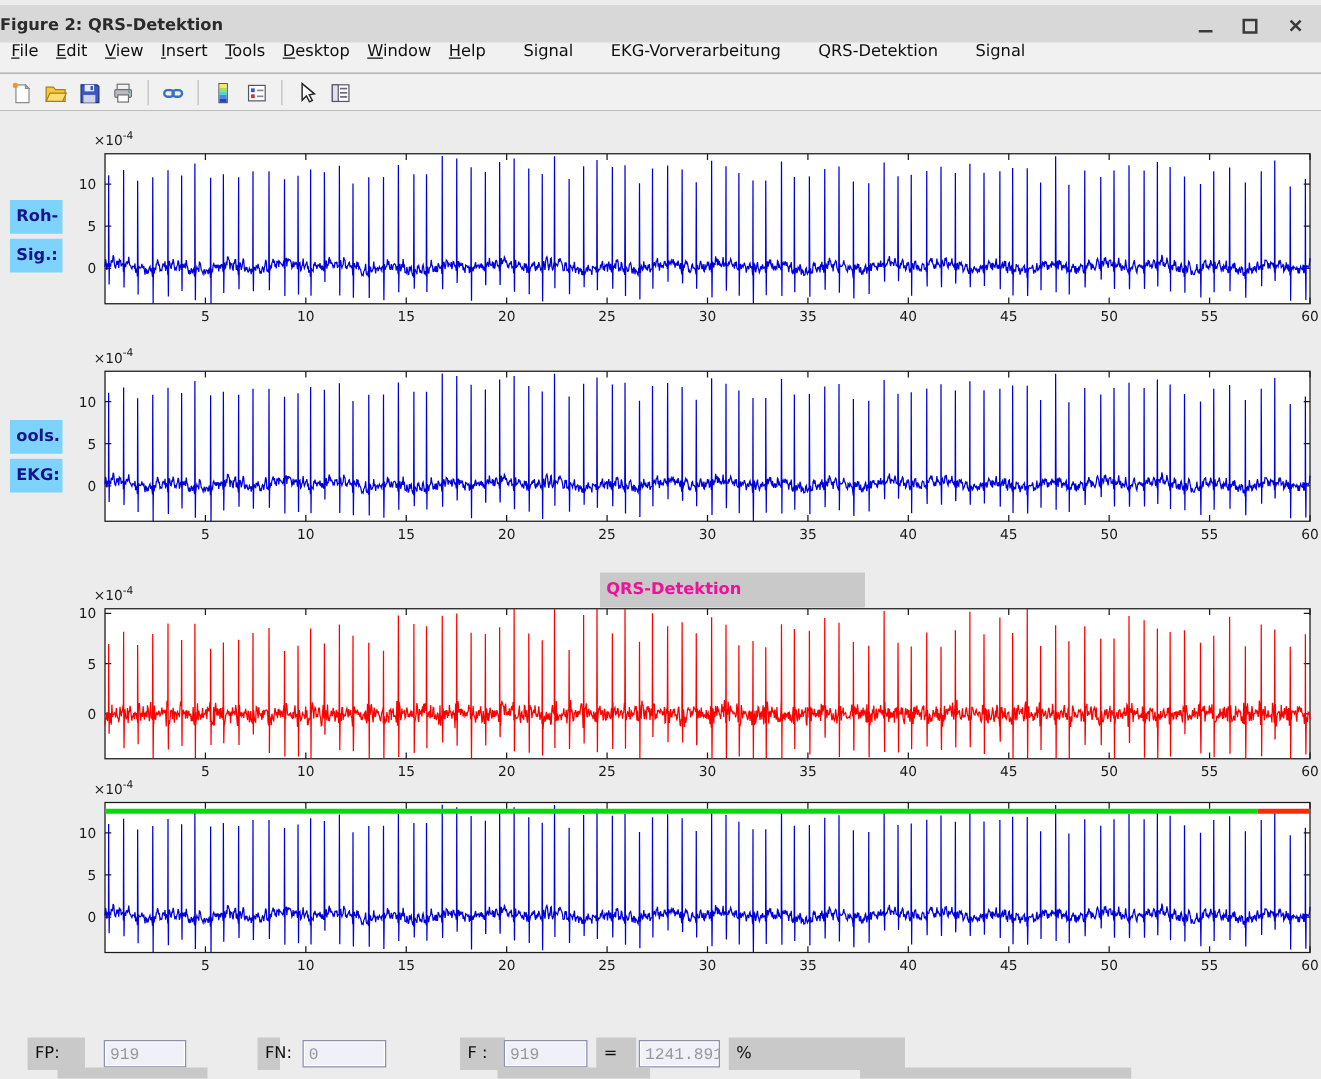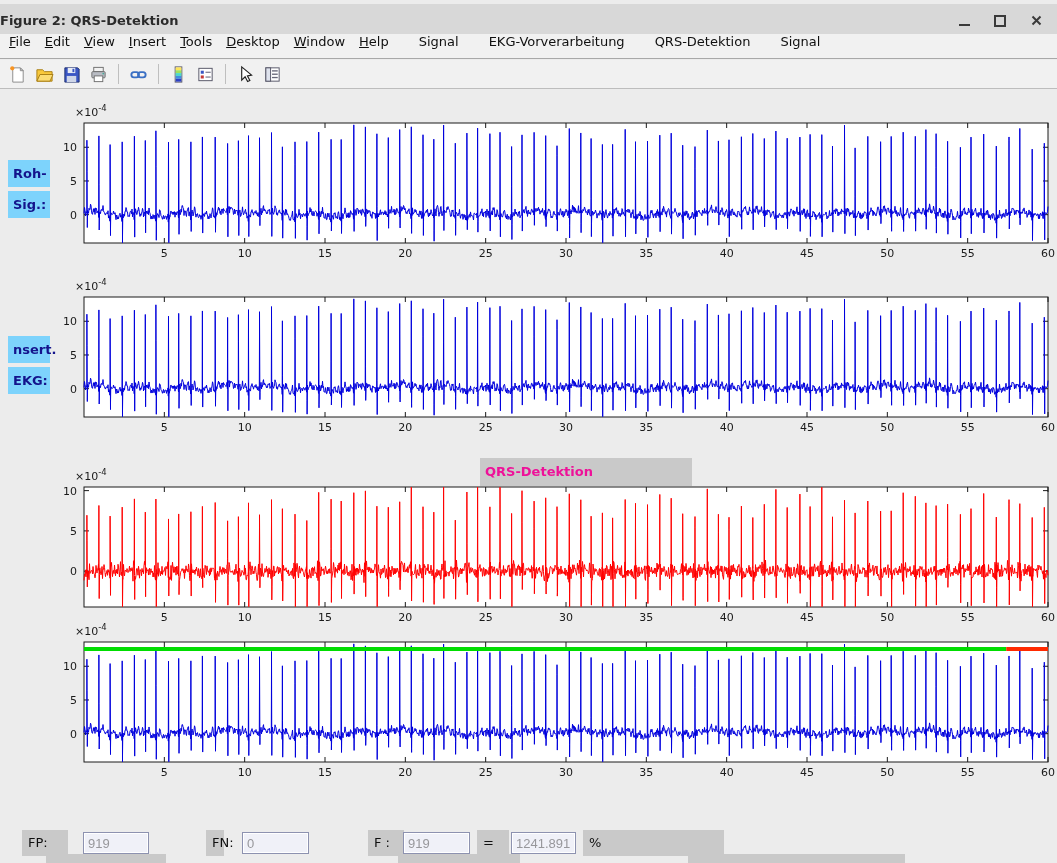--- a/index.html
+++ b/index.html
@@ -34,21 +34,21 @@
             color:var(--label_navy,#14148c);font-weight:bold;font-size:13px;line-height:27px;
             padding-left:5px;box-sizing:border-box}
   #qrs-title{position:absolute;left:480px;top:369px;width:212px;height:28px;background:#c9c9c9;
              color:var(--title_magenta,#ee1199);font-weight:bold;font-size:13px;line-height:28px;
              padding-left:5px;box-sizing:border-box}
   
   .ctl-label{position:absolute;top:741px;height:26px;background:#c9c9c9;color:#101010;
              font-size:13px;line-height:26px;padding-left:6px;box-sizing:border-box}
   .ctl-edit{position:absolute;top:743px;height:20px;background:#f0f1f8;border:1px solid #8d92b0;
             box-shadow:inset 0 0 0 1px #ffffff;color:#97979b;font-size:13px;
-            font-family:Liberation Sans, sans-serif;padding:0 0 0 4px;box-sizing:content-box}
+            font-family:Liberation Mono, monospace;padding:0 0 0 4px;box-sizing:content-box}
   .stub{position:absolute;top:765px;height:9px;background:#c9c9c9}
 </style>
 </head>
 <body>
 
 <div id="window">
 
   <div id="titlebar">
     <span id="title">Figure 2: QRS-Detektion</span>
     <div id="winbtns">
@@ -170,21 +170,21 @@
             <rect x="9.5" y="12.5" width="6" height="1.4" fill="#667"></rect>
           </svg>
         </span>
       </span>
     </div>
 
   <div id="canvas">
 
     <div class="siglabel" style="top:71px">Roh-</div>
     <div class="siglabel" style="top:102px">Sig.:</div>
-    <div class="siglabel" style="top:247px">nsert.</div>
+    <div class="siglabel" style="top:247px">ools.</div>
     <div class="siglabel" style="top:278px">EKG:</div>
 
     <div id="qrs-title">QRS-Detektion</div>
 
     <div id="plots">
         <svg width="1016" height="160" class="plot" style="top: 14px;">
           <rect x="44" y="20" width="964" height="120" fill="#fff" stroke="#1a1a1a" stroke-width="1"></rect>
           <line x1="124.33333333333333" y1="140" x2="124.33333333333333" y2="135" stroke="#1a1a1a"></line>
           <line x1="124.33333333333333" y1="20" x2="124.33333333333333" y2="25" stroke="#1a1a1a"></line>
           <text x="124.33333333333333" y="154" text-anchor="middle">5</text>

